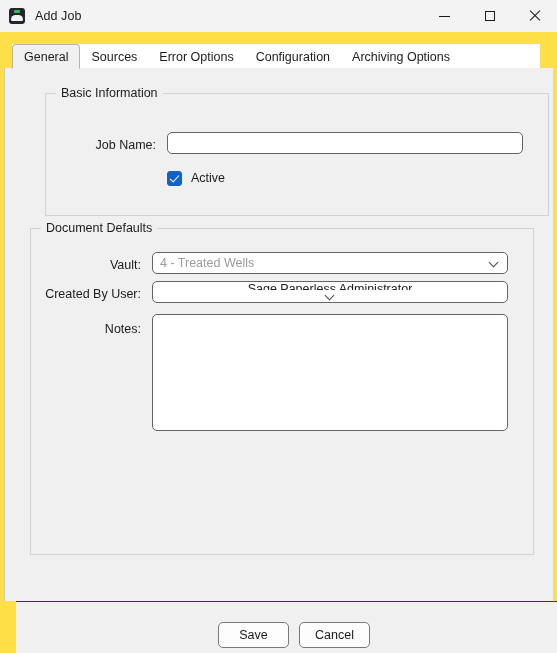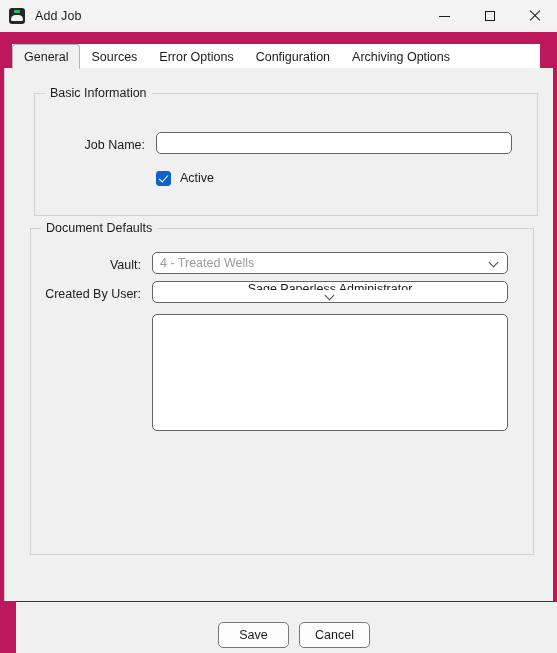--- a/index.html
+++ b/index.html
@@ -8,21 +8,21 @@
     background: #ffffff;
   }
   body {
     font-family: "Liberation Sans", sans-serif;
     -webkit-font-smoothing: antialiased;
   }
   #app {
     position: relative;
     width: 557px;
     height: 653px;
-    background: #be185d;
+    background: #fde047;
     overflow: hidden;
     box-sizing: border-box;
     padding-left: 40px;
   }
 
   
   .titlebar {
     position: absolute;
     left: 0; top: 0;
     width: 557px;
@@ -164,21 +164,21 @@
     position: absolute;
     top: -8px;
     left: 10px;
     padding: 0 5px;
     background: #f0f0f0;
     font-size: 12.5px;
     color: #1b1b1b;
     white-space: nowrap;
   }
   #group-basic {
-    left: 29px; top: 25px;
+    left: 40px; top: 25px;
     width: 504px; height: 123px;
   }
   #group-docdefaults {
     left: 25px; top: 160px;
     width: 504px; height: 327px;
   }
 
   
   .field-label {
     position: absolute;
@@ -362,20 +362,21 @@
         <span class="combo-text">4 - Treated Wells</span>
         <span class="chev"></span>
       </div>
 
       <div class="field-label" style="left:-2px; top:58px; width:112px;">Created By User:</div>
       <div class="combo" style="left:121px; top:52px; width:356px; height:22px;flex-direction:column;">
         <span class="combo-text">Sage Paperless  Administrator</span>
         <span class="chev"></span>
       </div>
 
+      <div class="field-label" style="left:-2px; top:93px; width:112px;">Notes:</div>
       <textarea class="notes" style="left: 121px; top: 85px; width: 356px; height: 117px;" placeholder=""></textarea>
     </div>
 
   </div>
 
   <div class="footer">
     <button class="btn" id="btn-save">Save</button>
     <button class="btn" id="btn-cancel">Cancel</button>
     <div class="resize-grip">
       <i style="left:9px;  top:1px;"></i>

